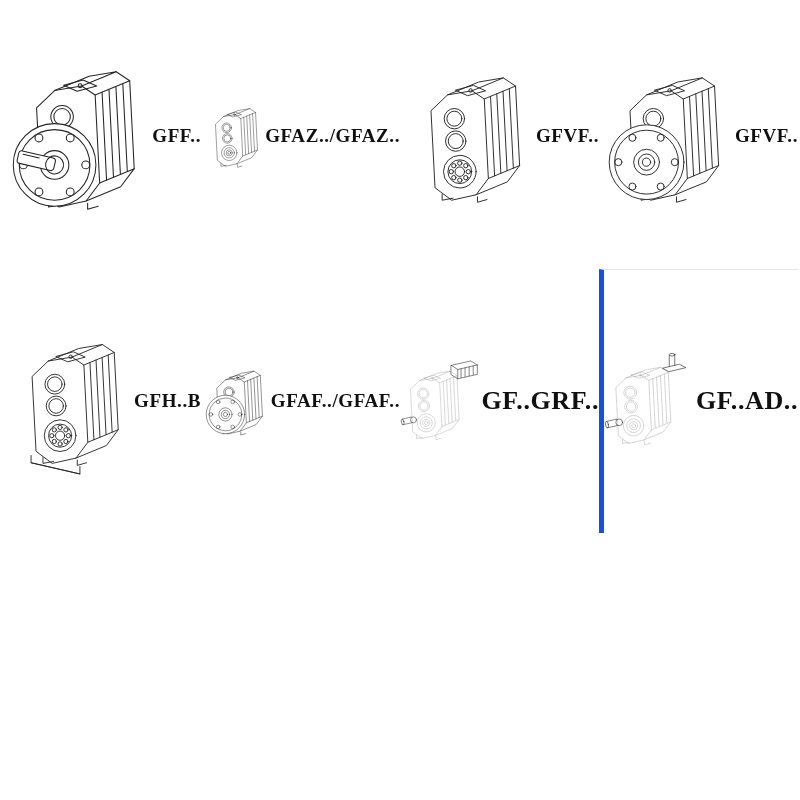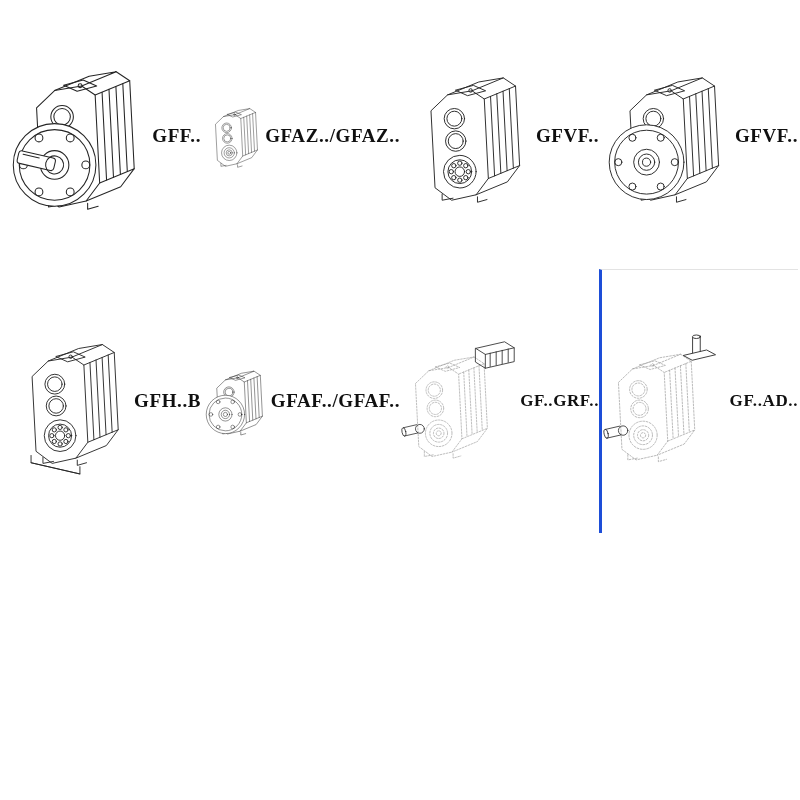--- a/index.html
+++ b/index.html
@@ -2,28 +2,28 @@
 <html><head>
 <meta charset="utf-8">
 <style>
   * { margin:0; padding:0; box-sizing:border-box; }
   html,body { width:800px; height:800px; background:#ffffff;
               font-family:"Liberation Serif","DejaVu Serif",serif; }
   .page { width:800px; height:800px; background:#fff; padding:4px 2px 2px 2px;
           display:grid; grid-template-columns:repeat(4,1fr); grid-template-rows:repeat(3,1fr); }
   .cell { display:flex; flex-direction:row; align-items:center; justify-content:flex-end;
           overflow:hidden; }
-  .cell-12 { border-left:3px solid #1d4ed8; border-top:1px solid #e3e3e3; }
+  .cell-12 { border-left:5px solid #1d4ed8; border-top:1px solid #e3e3e3; }
   svg.drawing { width:192px; height:226px; fill:none; stroke:#262626; stroke-width:1.4;
                 stroke-linejoin:round; stroke-linecap:round; }
   .ghost  { stroke:#9a9a9a; stroke-width:1.15; stroke-dasharray:3 2.6; }
   .attach { stroke:#2b2b2b; stroke-dasharray:none; stroke-width:1.4; }
   .label  { font-weight:bold; font-size:19px; letter-spacing:.6px; color:#101010;
             height:30px; display:flex; align-items:center; white-space:nowrap; }
-  .label-lg { font-size:17px; }
+  .label-lg { font-size:26px; }
 </style>
 </head>
 <body>
 
 <svg width="0" height="0" style="position:absolute" aria-hidden="true">
   <defs>
     <g id="g-housing">
       <path d="M28,70 L52,47 L88,41 L106,53 L112,170 L94,194 L58,202 L34,184 Z"></path>
       <path d="M52,47 L98,28 L134,22 L88,41"></path>
       <path d="M134,22 L152,34 L106,53"></path>

